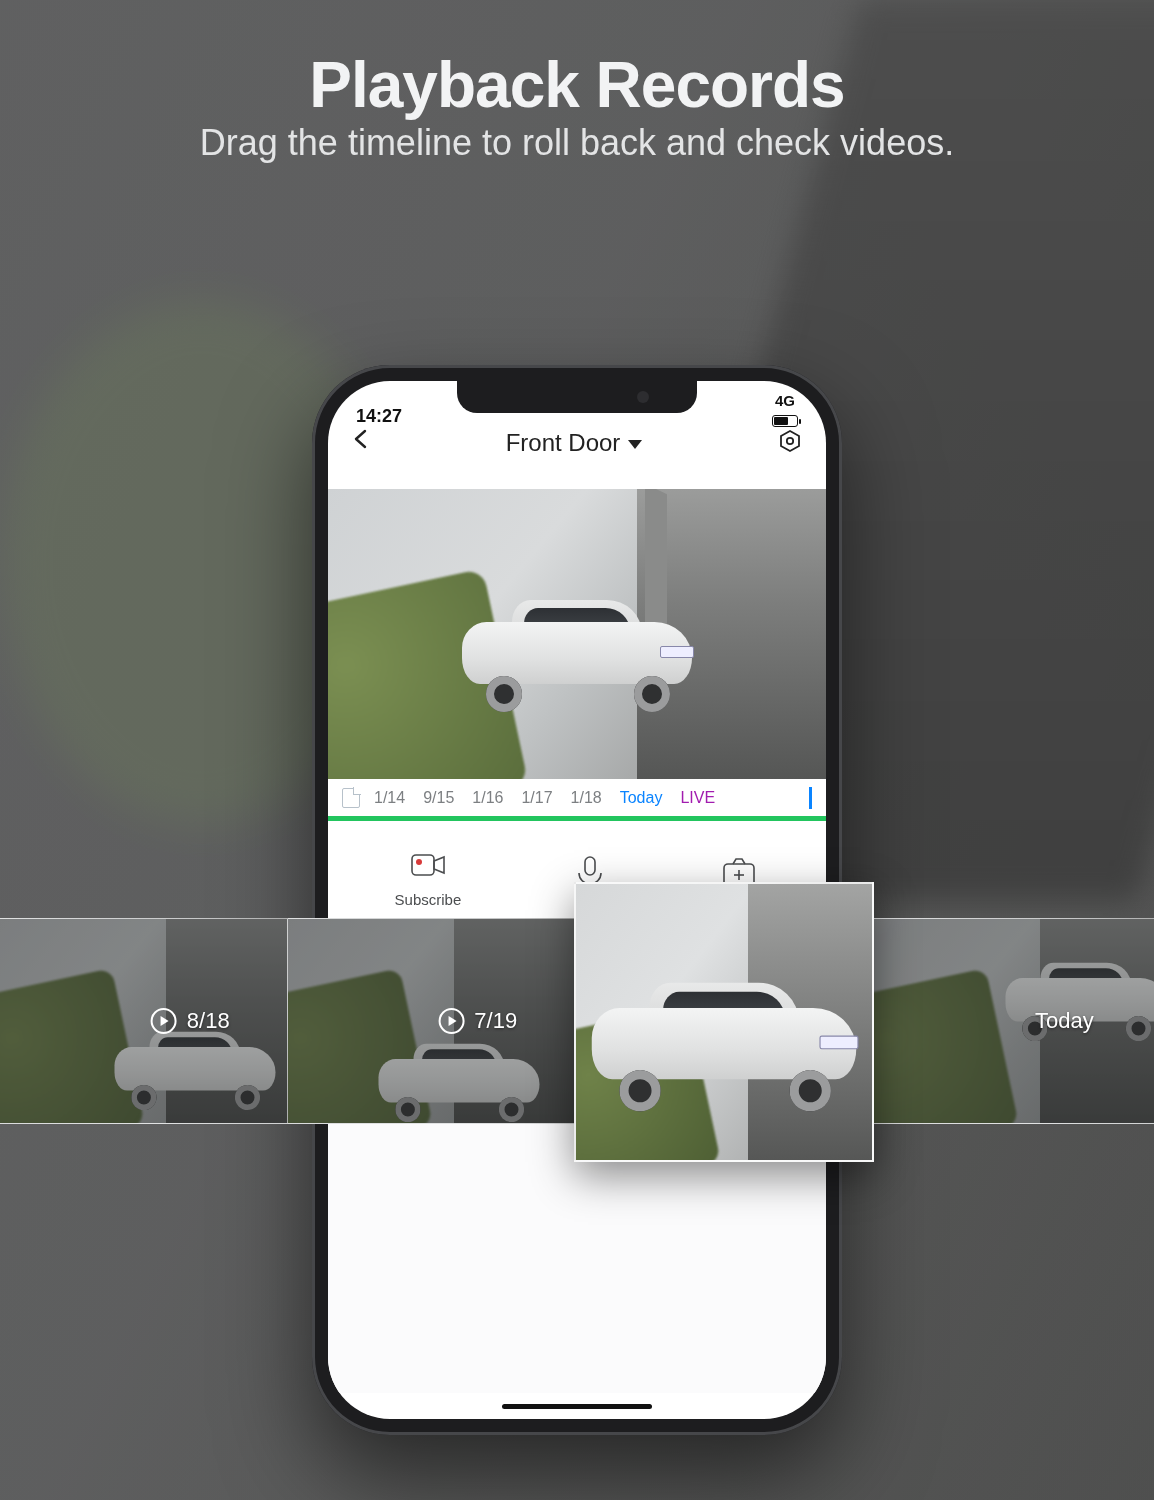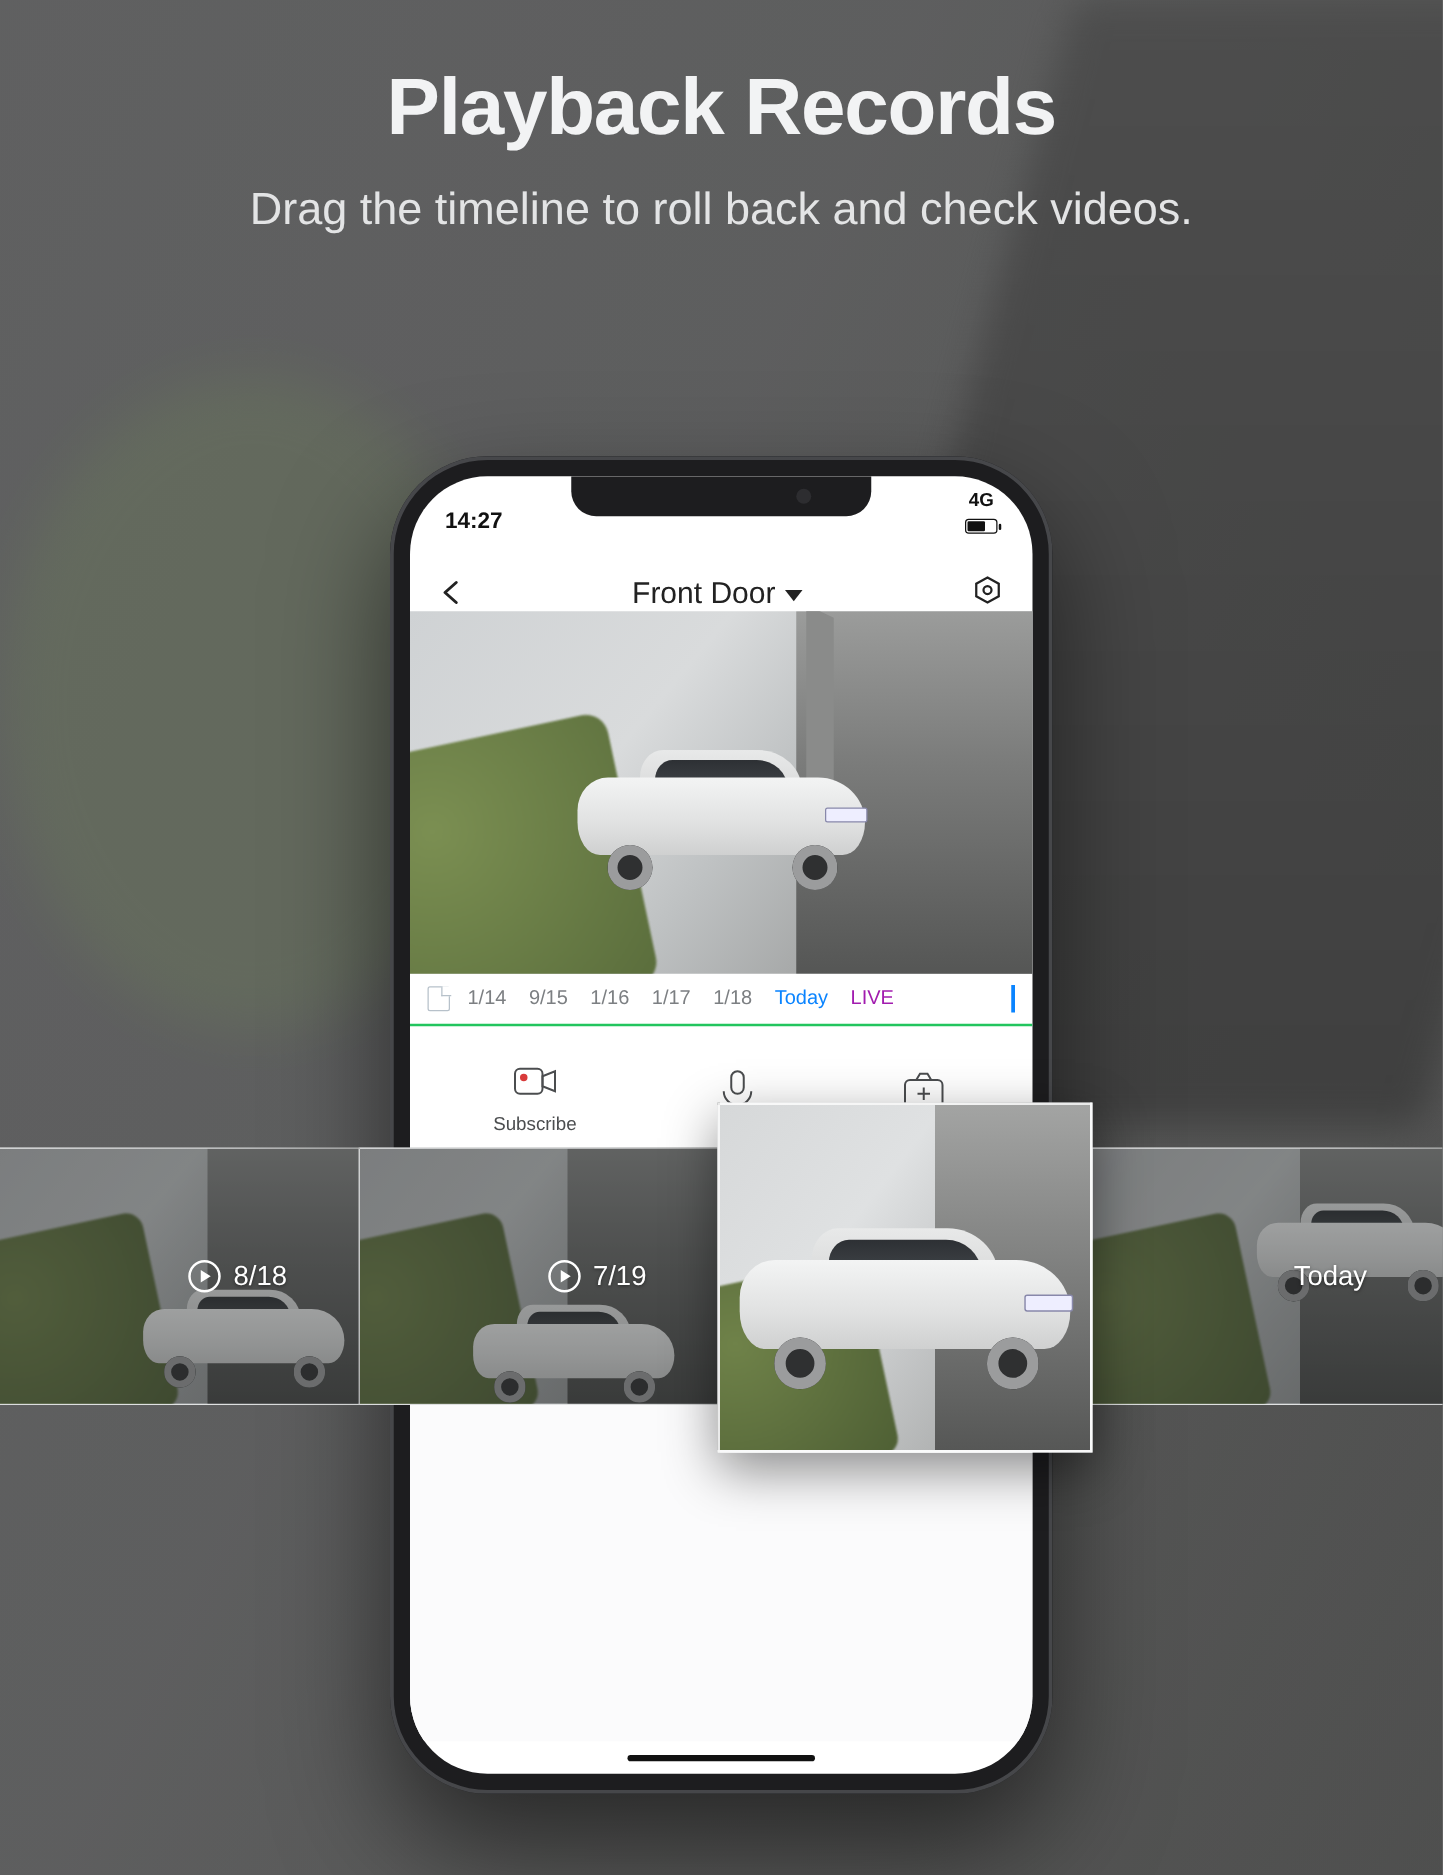--- a/index.html
+++ b/index.html
@@ -48,21 +48,21 @@
     position: absolute;
     top: 48px;
     left: 0; right: 0;
     text-align: center;
     color: #f5f6f7;
   }
   .hero-title {
     font-size: 64px;
     font-weight: 700;
     letter-spacing: -1px;
-    margin-bottom: 24px;
+    margin-bottom: 0;
     color: #f2f3f4;
   }
   .hero-sub {
     font-size: 36px;
     font-weight: 400;
     color: #e3e4e5;
   }
 
   
   .phone {
@@ -151,21 +151,21 @@
     gap: 1px;
     align-items: center;
     font-weight: 700;
     font-size: 15px;
   }
 
   
   .navbar {
     height: 60px;
     display: flex;
-    align-items: flex-end;
+    align-items: flex-start;
     justify-content: space-between;
     padding: 0 24px;
   }
   .nav-back svg { width: 18px; height: 20px; }
   .nav-title {
     display: flex; align-items: center; gap: 8px;
     font-size: 24px; font-weight: 500; color: #222;
   }
   .nav-title .caret {
     width: 0; height: 0;
@@ -266,21 +266,21 @@
     border-radius: 2px;
   }
 
   
   .date-row {
     height: 42px;
     display: flex;
     align-items: center;
     gap: 10px;
     padding: 0 14px;
-    border-bottom: 2px solid #22c55e;
+    border-bottom: 5px solid #22c55e;
     font-size: 16px;
     color: #7c7f82;
   }
   .date-row .sd-icon {
     width: 18px; height: 20px;
     border: 1.5px solid #b7c1ca;
     border-radius: 2px 2px 2px 2px;
     position: relative;
   }
   .date-row .sd-icon::before {

